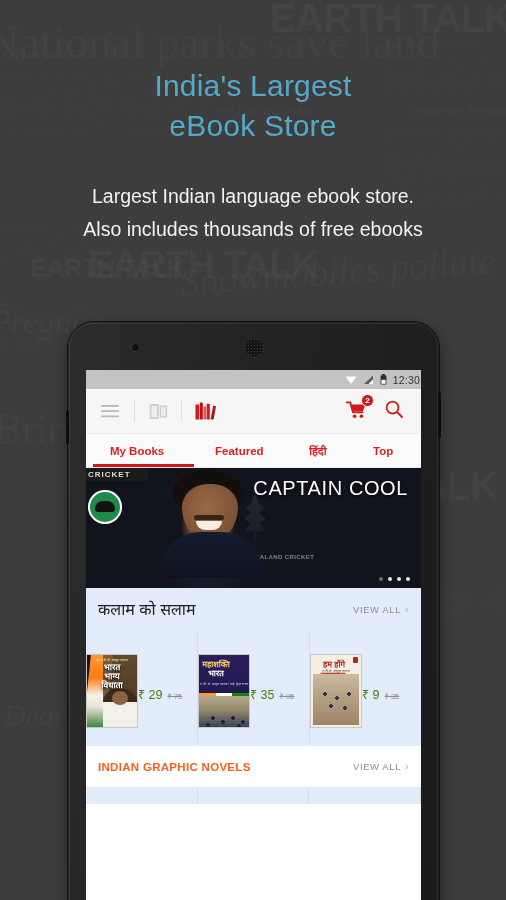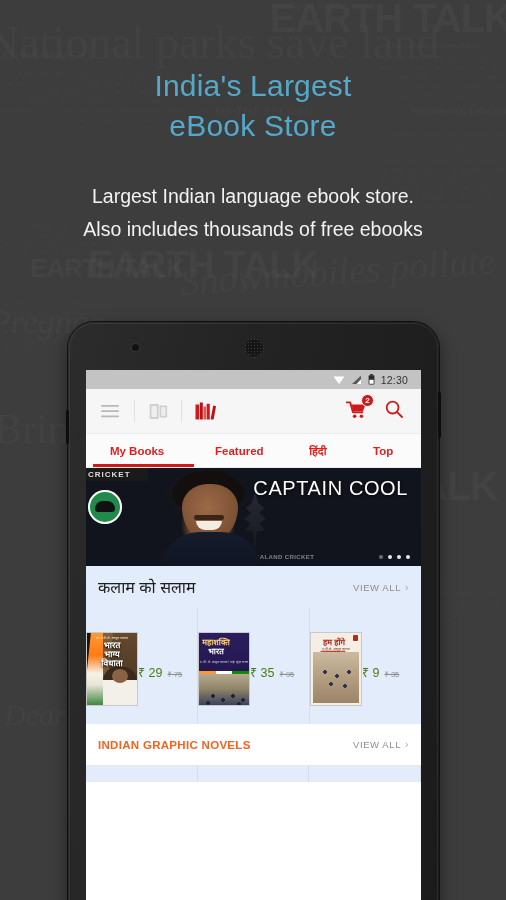--- a/index.html
+++ b/index.html
@@ -94,21 +94,21 @@
     position:absolute; left:18px; top:48px;
     width:335px; height:560px;
     background:#ffffff;
     overflow:hidden;
   }
 
   
   #statusbar{
     height:19px; background:#c3c3c3;
     display:flex; align-items:center; justify-content:flex-end;
-    padding-right:13px; gap:6px;
+    padding-right:1px; gap:6px;
   }
   #statusbar .ic{ display:block; }
   #clock{ font-size:10.5px; color:#333; font-weight:400; letter-spacing:0.2px; }
 
   
   #toolbar{
     height:45px; background:#f6f6f6;
     display:flex; align-items:center;
     border-bottom:1px solid #ececec;
     position:relative;
@@ -142,21 +142,21 @@
   .tab.t1{ width:108px; }
   .tab.t2{ width:58px; font-size:11px; }
   .tab.t3{ width:80px; }
   #tab-underline{
     position:absolute; left:7px; bottom:0;
     width:101px; height:3px; background:#d2191a;
   }
 
   
   #banner{
-    height:98px; background:#1d1d22; position:relative; overflow:hidden;
+    height:120px; background:#1d1d22; position:relative; overflow:hidden;
   }
   #banner .photo{
     position:absolute; inset:0;
     background:
       radial-gradient(ellipse 55px 36px at 118px 26px, #2a1d16 0%, rgba(42,29,22,0) 72%),
       radial-gradient(ellipse 34px 40px at 122px 56px, #8a5c3d 0%, #6b432a 55%, rgba(60,38,24,0) 80%),
       radial-gradient(ellipse 60px 40px at 120px 104px, #1a2030 0%, #11141d 70%),
       linear-gradient(110deg,#26262a 0%,#2e2e33 42%,#3a3a40 62%,#202024 100%);
   }
   

